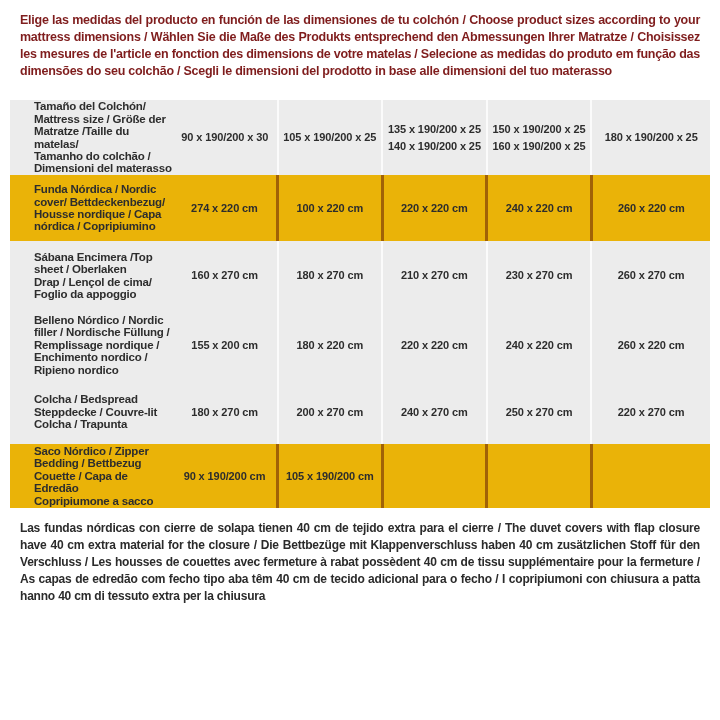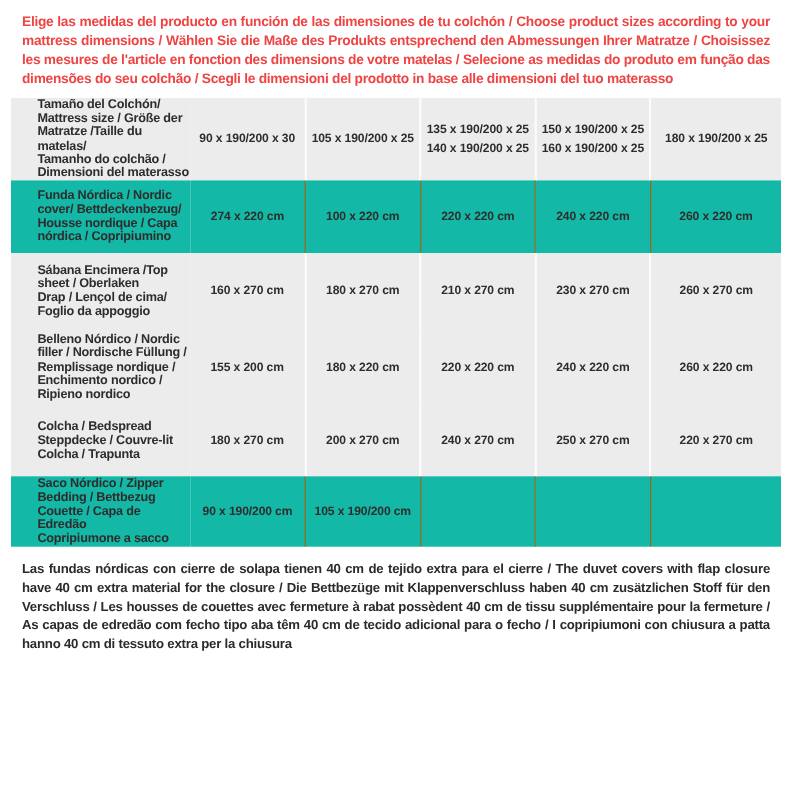--- a/index.html
+++ b/index.html
@@ -10,26 +10,26 @@
   }
   .page {
     width: 720px; height: 720px;
     background: #ffffff;
     color: #2d2d2d;
     font-weight: bold;
     padding: 12px 0 0 0;
     overflow: hidden;
   }
   .intro {
-    margin: 0 20px 9px 20px;
+    margin: 0 20px 20px 20px;
     font-size: 12.5px;
     line-height: 1.36;
     text-align: justify;
     letter-spacing: -0.25px;
-    color: #ef4444;
+    color: #7f1d1d;
   }
   table.size-table {
     border-collapse: collapse;
     table-layout: fixed;
     width: 700px;
     margin: 0 10px;
   }
   td { vertical-align: middle; }
   td.label {
     width: 162px;
@@ -42,23 +42,23 @@
   td.cell {
     width: 104px;
     text-align: center;
     font-size: 11px;
     line-height: 1.5;
     letter-spacing: -0.1px;
     white-space: pre-line;
   }
   td.cell.c5 { width: 118px; }
   tr.gray { background: #ececec; }
-  tr.white { background: #14b8a6; }
+  tr.white { background: #eab308; }
   tr.gray td.cell + td.cell { border-left: 2px solid #fbfbfb; }
-  tr.white td.cell + td.cell { border-left: 1px solid #a16207; }
+  tr.white td.cell + td.cell { border-left: 3px solid #a16207; }
   tr.r1 { height: 75px; }
   tr.r2 { height: 66px; }
   tr.r3 { height: 69px; }
   tr.r4 { height: 72px; }
   tr.r5 { height: 70px; }
   tr.r6 { height: 62px; }
   tr.r7 { height: 64px; margin-top: 40px; }
   tr.r8 { height: 64px; }
   .footnote {
     margin: 12px 20px 0 20px;

